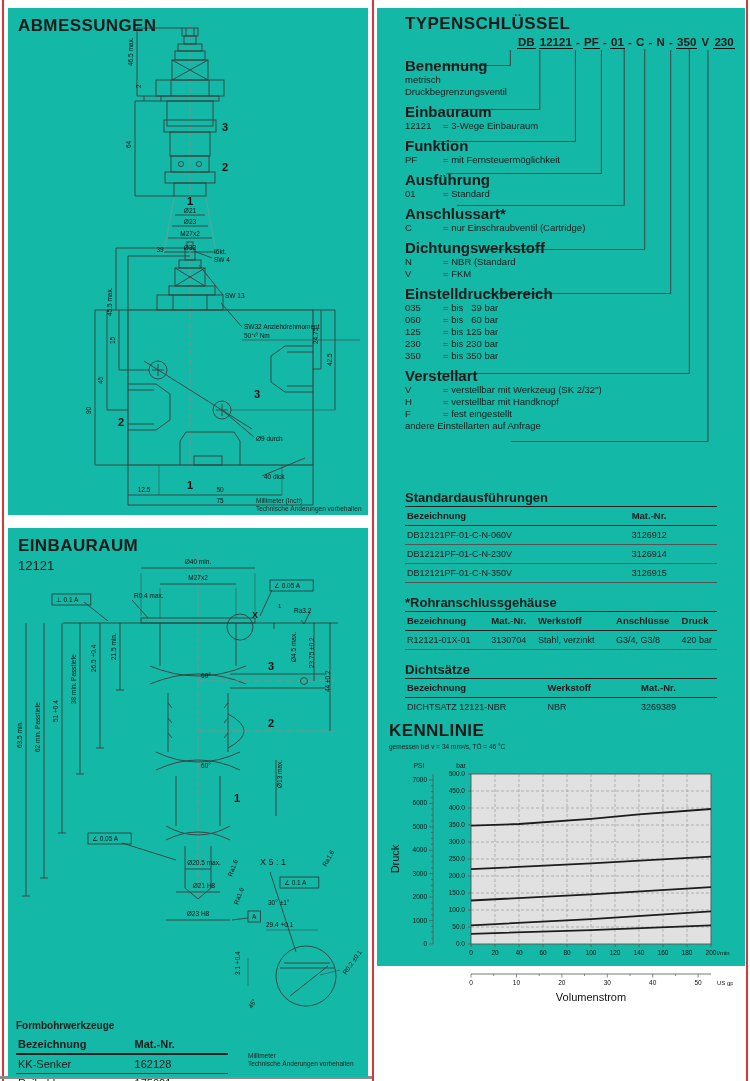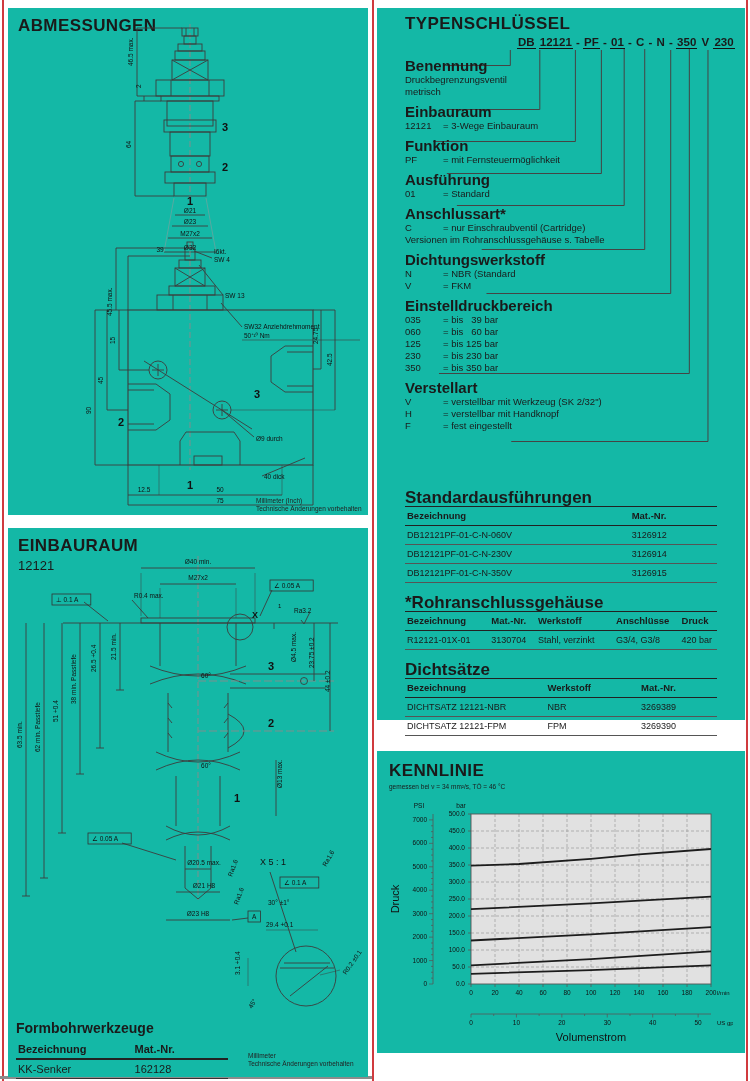--- a/index.html
+++ b/index.html
@@ -21,21 +21,21 @@
   #ts-code .seg.u{border-bottom:1.5px solid #111;}
   .ts-entry{margin-bottom:8px;position:relative;}
   .ts-entry b{font-size:15px;}
   .ts-row{display:flex;}
   .ts-row .c{width:38px;flex:none;white-space:pre;}
   .ts-row .d{white-space:pre;}
   #ts-conn{position:absolute;left:0;top:0;pointer-events:none;}
   #ts-block{min-height:460px;}
 
   
-  .tbl-title{font-weight:bold;font-size:17px;margin:14px 0 0;border-bottom:1.5px solid #222;padding-bottom:2px;}
+  .tbl-title{font-weight:bold;font-size:13px;margin:14px 0 0;border-bottom:1.5px solid #222;padding-bottom:2px;}
   table.dtable{width:100%;border-collapse:collapse;margin-top:0;}
   table.dtable th{font-size:9.5px;text-align:left;font-weight:bold;border-bottom:1.5px solid #222;padding:3px 2px;}
   table.dtable td{font-size:9px;border-bottom:1px solid #555;padding:3px 2px;}
 
   
   #fbw{position:absolute;left:8px;top:478px;width:212px;}
   #fbw .tbl-title{font-size:12.5px;border-bottom:2px solid #222;}
   #fbw table.dtable th{font-size:11px;border-bottom:2px solid #222;padding:3px 2px;}
   #fbw table.dtable td{font-size:11px;border-bottom:1.5px solid #333;padding:3px 2px;}
 
@@ -321,21 +321,21 @@
         <text x="260" y="377" font-size="6.5" fill="#111" text-anchor="start">30° ±1°</text>
         <text x="258" y="399" font-size="6.5" fill="#111" text-anchor="start">29.4 +0.1</text>
         <text x="232" y="447" font-size="6.5" fill="#111" text-anchor="start" transform="rotate(-90 232 447)">3.1 +0.4</text>
         <text x="338" y="447" font-size="6.5" fill="#111" text-anchor="start" transform="rotate(-55 338 447)">R0.2 ±0.1</text>
         <text x="244" y="481" font-size="6.5" fill="#111" text-anchor="start" transform="rotate(-60 244 481)">45°</text>
         <text x="318" y="339" font-size="6.5" fill="#111" text-anchor="start" transform="rotate(-60 318 339)">Ra1.6</text>
       </g>
   </svg>
 
   <div id="fbw">
-    <div class="tbl-title" style="font-size:14px;border-bottom:none;margin-bottom:2px;">Formbohrwerkzeuge</div>
+    <div class="tbl-title" style="font-size:10px;border-bottom:none;margin-bottom:2px;">Formbohrwerkzeuge</div>
     <table class="dtable">
         <colgroup>
           <col style="width: 55%;">
           <col style="width: 45%;">
         </colgroup>
         <thead>
           <tr>
             <th>Bezeichnung</th>
             <th>Mat.-Nr.</th>
           </tr>
@@ -368,37 +368,37 @@
       <path d="M79.890625 197.5 H247.171875 V41" fill="none" stroke="#444" stroke-width="1"></path>
       <path d="M104.6875 241.5 H267.71875 V41" fill="none" stroke="#444" stroke-width="1"></path>
       <path d="M109.453125 285.5 H293.703125 V42" fill="none" stroke="#444" stroke-width="1"></path>
       <path d="M61.953125 365.5 H312.3359375 V41" fill="none" stroke="#444" stroke-width="1"></path>
       <path d="M134.234375 433.5 H330.96875 V42" fill="none" stroke="#444" stroke-width="1"></path>
     </svg>
   <div id="ts-block">
     <div class="sec-title">TYPENSCHLÜSSEL</div>
     <div id="ts-code"><span class="seg u">DB</span><span style="white-space: pre;"> </span><span class="seg u">12121</span><span style="white-space: pre;"> - </span><span class="seg u">PF</span><span style="white-space: pre;"> - </span><span class="seg u">01</span><span style="white-space: pre;"> - </span><span class="seg">C</span><span style="white-space: pre;"> - </span><span class="seg">N</span><span style="white-space: pre;"> - </span><span class="seg u">350</span><span style="white-space: pre;"> </span><span class="seg">V</span><span style="white-space: pre;"> </span><span class="seg u">230</span></div>
     <div id="ts-entries">
-        <div class="ts-entry"><b>Benennung</b><div>Druckbegrenzungsventil</div><div>metrisch</div></div>
+        <div class="ts-entry"><b>Benennung</b><div>metrisch</div><div>Druckbegrenzungsventil</div></div>
         <div class="ts-entry"><b>Einbauraum</b><div class="ts-row">
             <span class="c">12121</span>
             <span class="d">= 3-Wege Einbauraum</span>
           </div></div>
         <div class="ts-entry"><b>Funktion</b><div class="ts-row">
             <span class="c">PF</span>
             <span class="d">= mit Fernsteuermöglichkeit</span>
           </div></div>
         <div class="ts-entry"><b>Ausführung</b><div class="ts-row">
             <span class="c">01</span>
             <span class="d">= Standard</span>
           </div></div>
         <div class="ts-entry"><b>Anschlussart*</b><div class="ts-row">
             <span class="c">C</span>
             <span class="d">= nur Einschraubventil (Cartridge)</span>
-          </div><div>Versionen im Rohranschlussgehäuse s. Tabelle</div></div>
+          </div></div>
         <div class="ts-entry"><b>Dichtungswerkstoff</b><div class="ts-row">
             <span class="c">N</span>
             <span class="d">= NBR (Standard</span>
           </div><div class="ts-row">
             <span class="c">V</span>
             <span class="d">= FKM</span>
           </div></div>
         <div class="ts-entry"><b>Einstelldruckbereich</b><div class="ts-row">
             <span class="c">035</span>
             <span class="d">= bis   39 bar</span>
@@ -417,21 +417,21 @@
           </div></div>
         <div class="ts-entry"><b>Verstellart</b><div class="ts-row">
             <span class="c">V</span>
             <span class="d">= verstellbar mit Werkzeug (SK 2/32")</span>
           </div><div class="ts-row">
             <span class="c">H</span>
             <span class="d">= verstellbar mit Handknopf</span>
           </div><div class="ts-row">
             <span class="c">F</span>
             <span class="d">= fest eingestellt</span>
-          </div></div>
+          </div><div>andere Einstellarten auf Anfrage</div></div>
       </div>
   </div>
 
   <div class="tbl-title">Standardausführungen</div>
   <table class="dtable">
       <colgroup>
         <col style="width: 72%;">
         <col style="width: 28%;">
       </colgroup>
       <thead>
@@ -507,21 +507,21 @@
         </tr>
         <tr>
           <td>DICHTSATZ 12121-FPM</td>
           <td>FPM</td>
           <td>3269390</td>
         </tr>
       </tbody>
     </table>
 </div>
 
-<div class="panel" id="kl-panel" style="left:377px;top:751px;width:368px;height:302px;">
+<div class="panel" id="kl-panel" style="left:377px;top:711px;width:368px;height:255px;">
   <div class="sec-title">KENNLINIE</div>
   <div id="kl-sub">gemessen bei ν = 34 mm²/s, TÖ = 46 °C</div>
   <svg id="chart-svg" width="344" height="246" viewBox="0 0 344 246">
       <rect x="82" y="14" width="240" height="170" fill="#e1e1e1"></rect>
       <line x1="106" y1="14" x2="106" y2="184" stroke="#9c9c9c" stroke-dasharray="3,2" stroke-width="0.7"></line>
       <line x1="130" y1="14" x2="130" y2="184" stroke="#9c9c9c" stroke-dasharray="3,2" stroke-width="0.7"></line>
       <line x1="154" y1="14" x2="154" y2="184" stroke="#9c9c9c" stroke-dasharray="3,2" stroke-width="0.7"></line>
       <line x1="178" y1="14" x2="178" y2="184" stroke="#9c9c9c" stroke-dasharray="3,2" stroke-width="0.7"></line>
       <line x1="202" y1="14" x2="202" y2="184" stroke="#9c9c9c" stroke-dasharray="3,2" stroke-width="0.7"></line>
       <line x1="226" y1="14" x2="226" y2="184" stroke="#9c9c9c" stroke-dasharray="3,2" stroke-width="0.7"></line>

